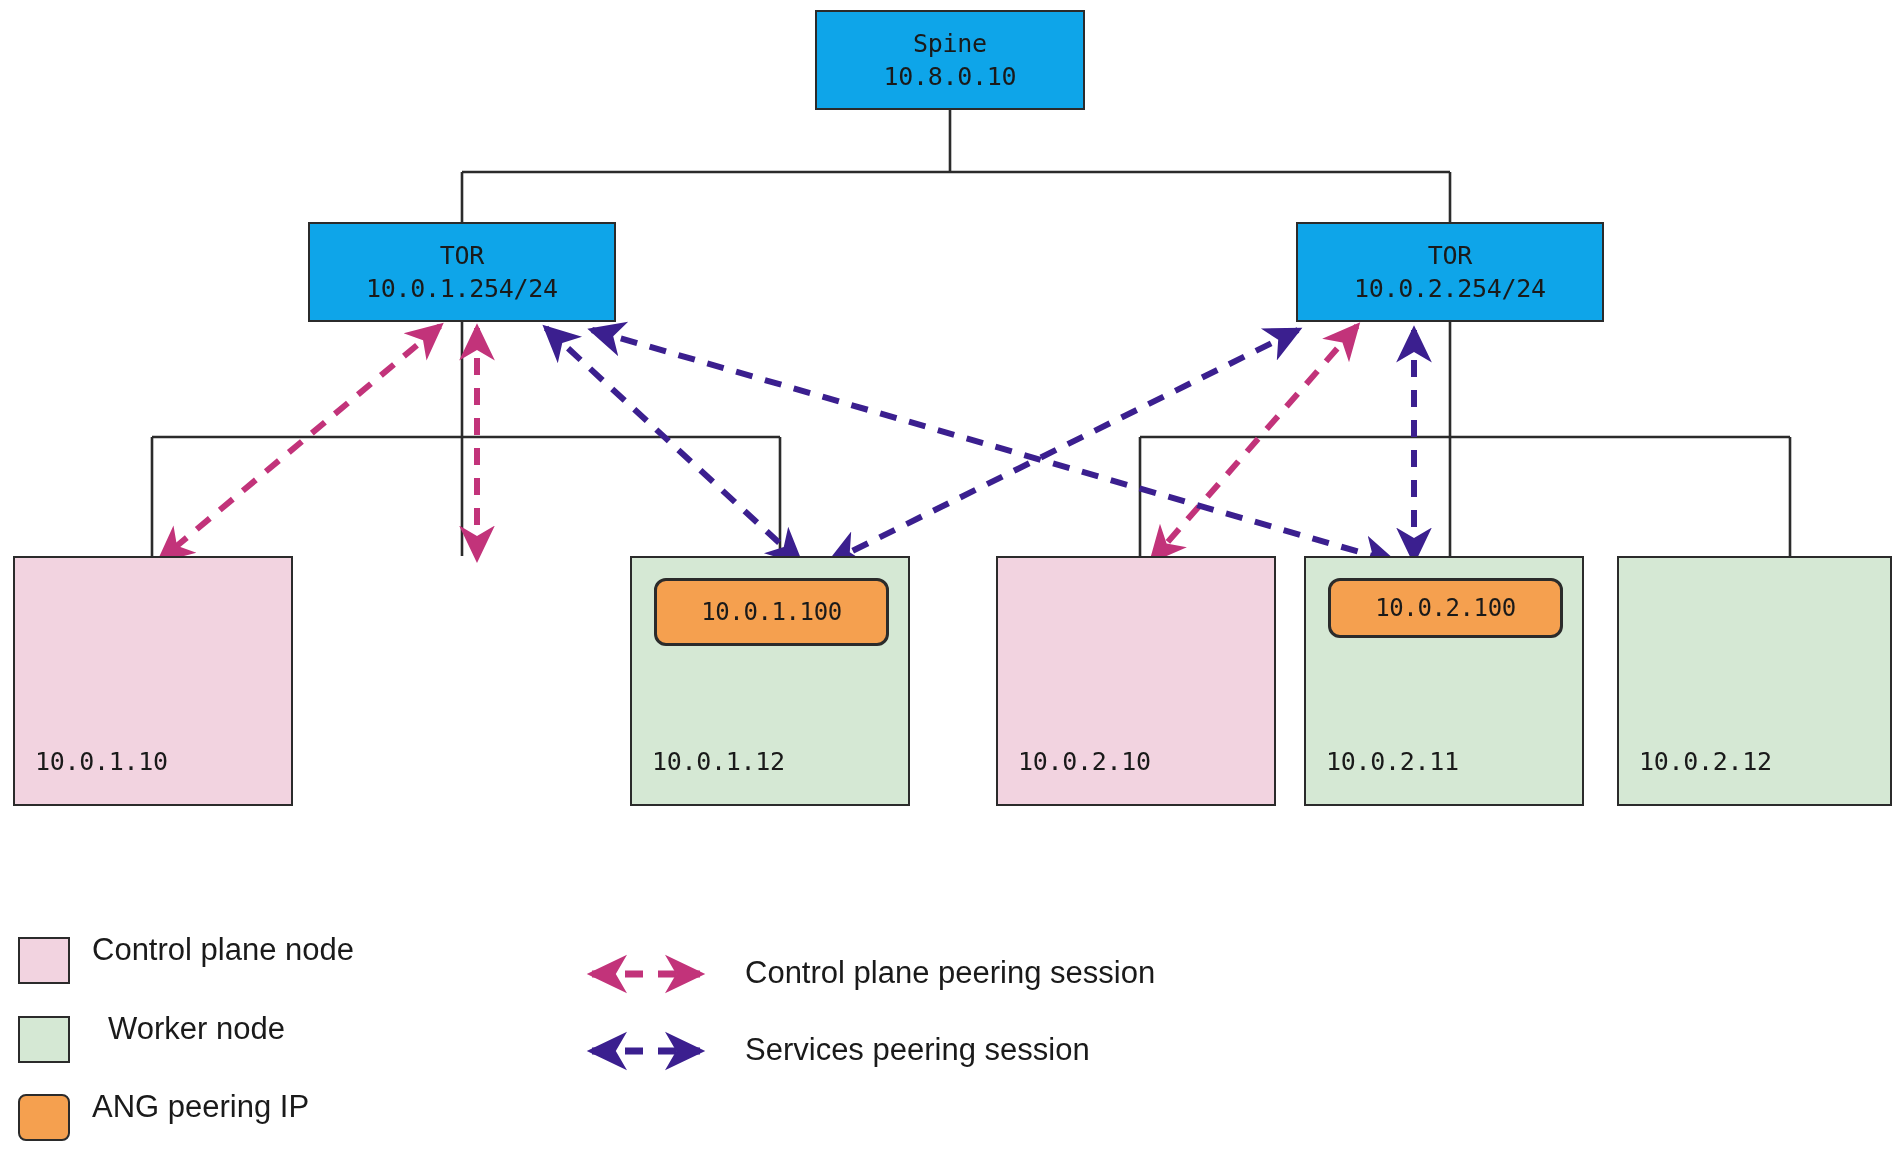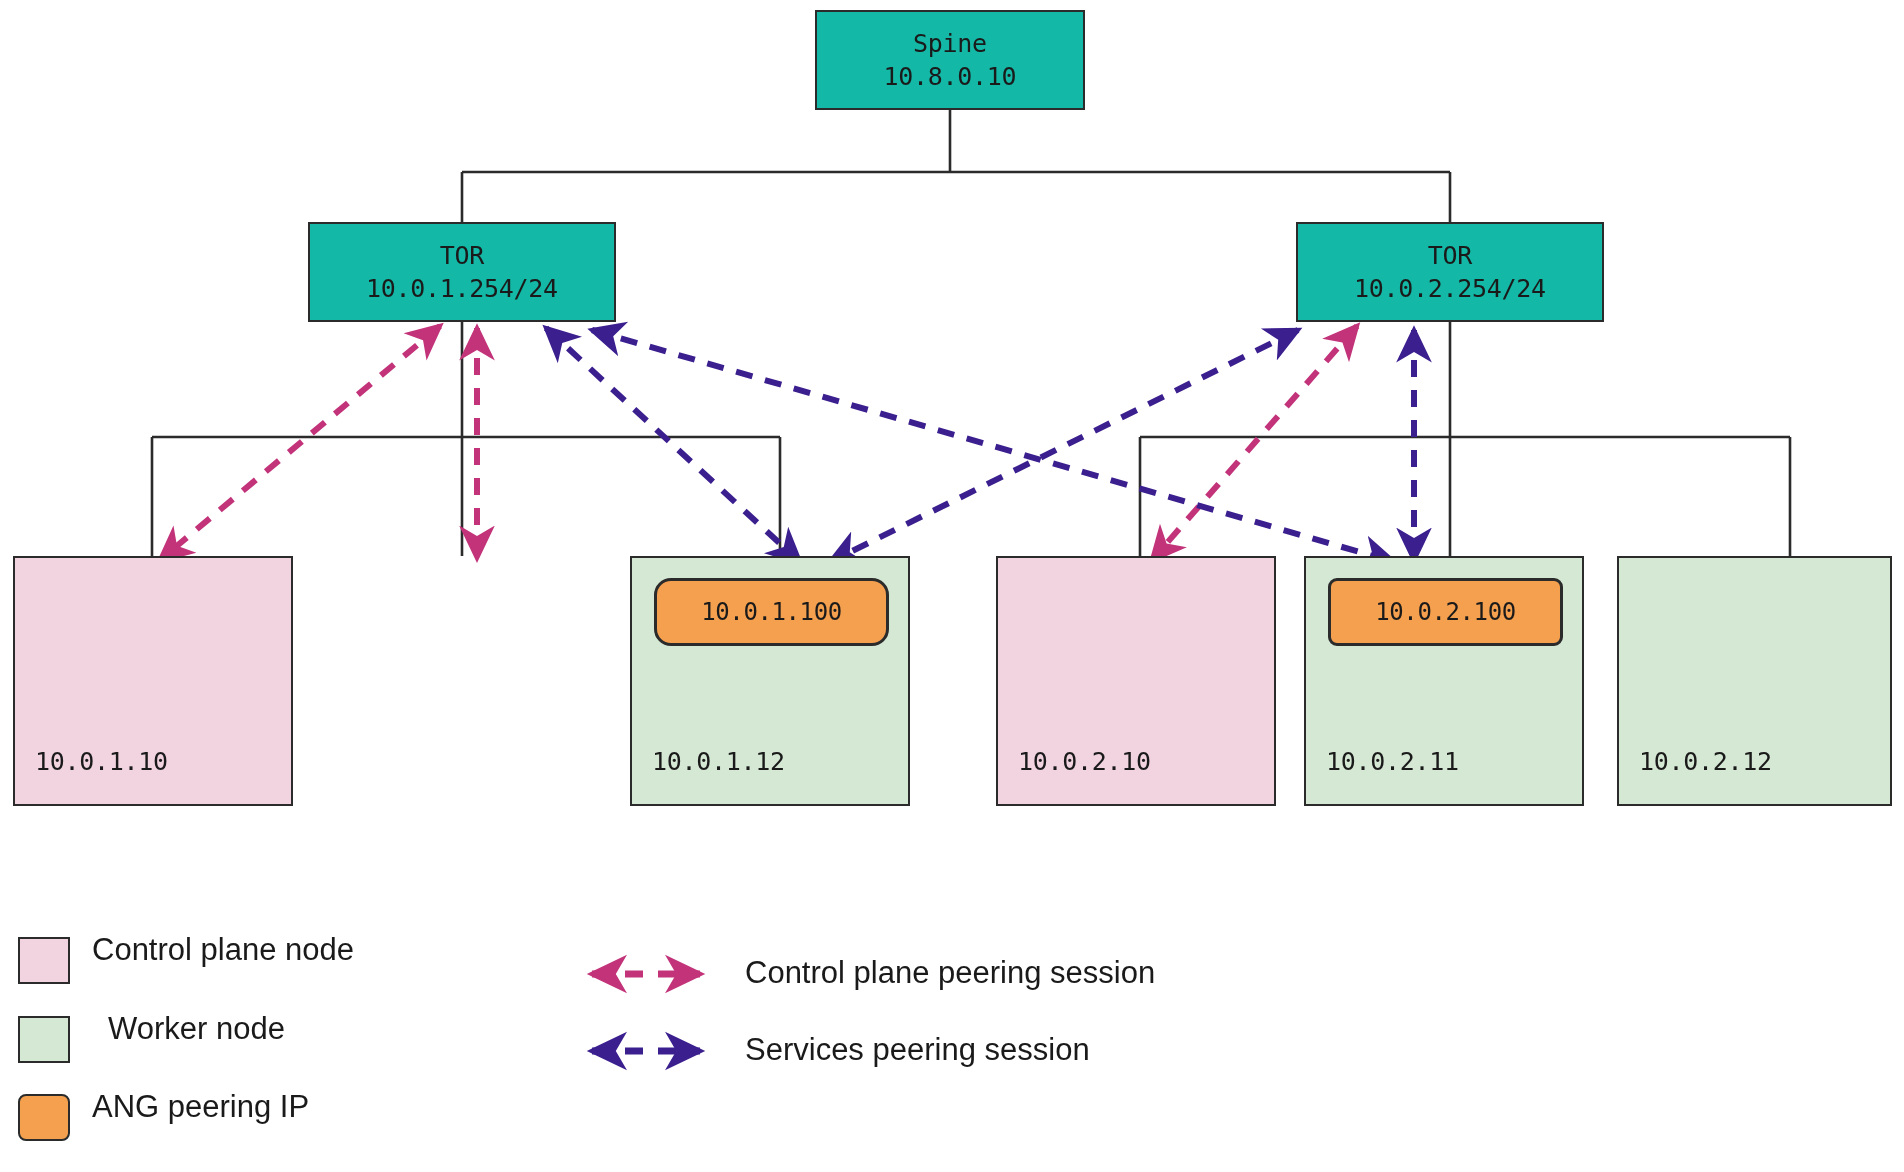--- a/index.html
+++ b/index.html
@@ -22,21 +22,21 @@
     width: 1904px;
     height: 1172px;
     pointer-events: none;
   }
   .node-box {
     position: absolute;
     box-sizing: border-box;
     border: 2.5px solid #2b2b2b;
   }
   .switch-box {
-    background: #14b8a6;
+    background: #0ea5e9;
     display: flex;
     flex-direction: column;
     align-items: center;
     justify-content: center;
   }
   .switch-line {
     font-family: "DejaVu Sans Mono", "Liberation Mono", monospace;
     font-size: 25px;
     color: #1a1a1a;
     line-height: 1.32;
@@ -164,32 +164,32 @@
     <div class="switch-line">TOR</div>
     <div class="switch-line">10.0.2.254/24</div>
   </div>
 
   <div class="node-box host-box host-cp" style="left:13px; top:556px; width:280px; height:250px;">
     <div class="host-ip">10.0.1.10</div>
   </div>
 
 
   <div class="node-box host-box host-wk" style="left:630px; top:556px; width:280px; height:250px;">
-    <div class="float-ip" style="left:22px; top:20px; width:235px; height:68px;border-radius:17px;">
+    <div class="float-ip" style="left:22px; top:20px; width:235px; height:68px;">
       <span>10.0.1.100</span>
     </div>
     <div class="host-ip">10.0.1.12</div>
   </div>
 
   <div class="node-box host-box host-cp" style="left:996px; top:556px; width:280px; height:250px;">
     <div class="host-ip">10.0.2.10</div>
   </div>
 
   <div class="node-box host-box host-wk" style="left:1304px; top:556px; width:280px; height:250px;">
-    <div class="float-ip" style="left:22px; top:20px; width:235px; height:68px;border-radius:9px;">
+    <div class="float-ip" style="left:22px; top:20px; width:235px; height:60px;">
       <span>10.0.2.100</span>
     </div>
     <div class="host-ip">10.0.2.11</div>
   </div>
 
   <div class="node-box host-box host-wk" style="left:1617px; top:556px; width:275px; height:250px;">
     <div class="host-ip">10.0.2.12</div>
   </div>
 
   <div class="legend-swatch" style="left:18px; top:937px; background:#f2d3e0;"></div>

